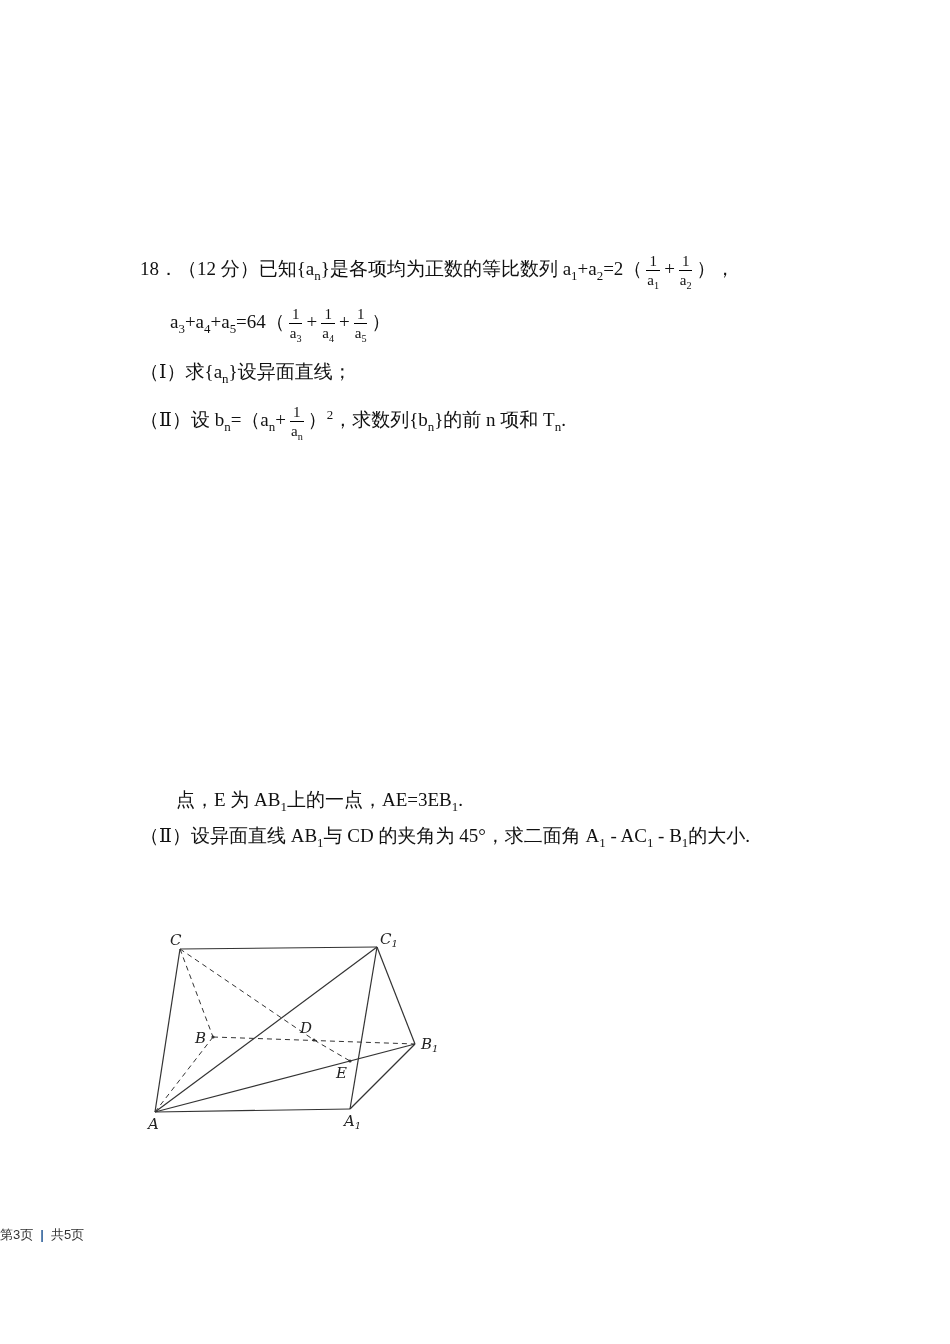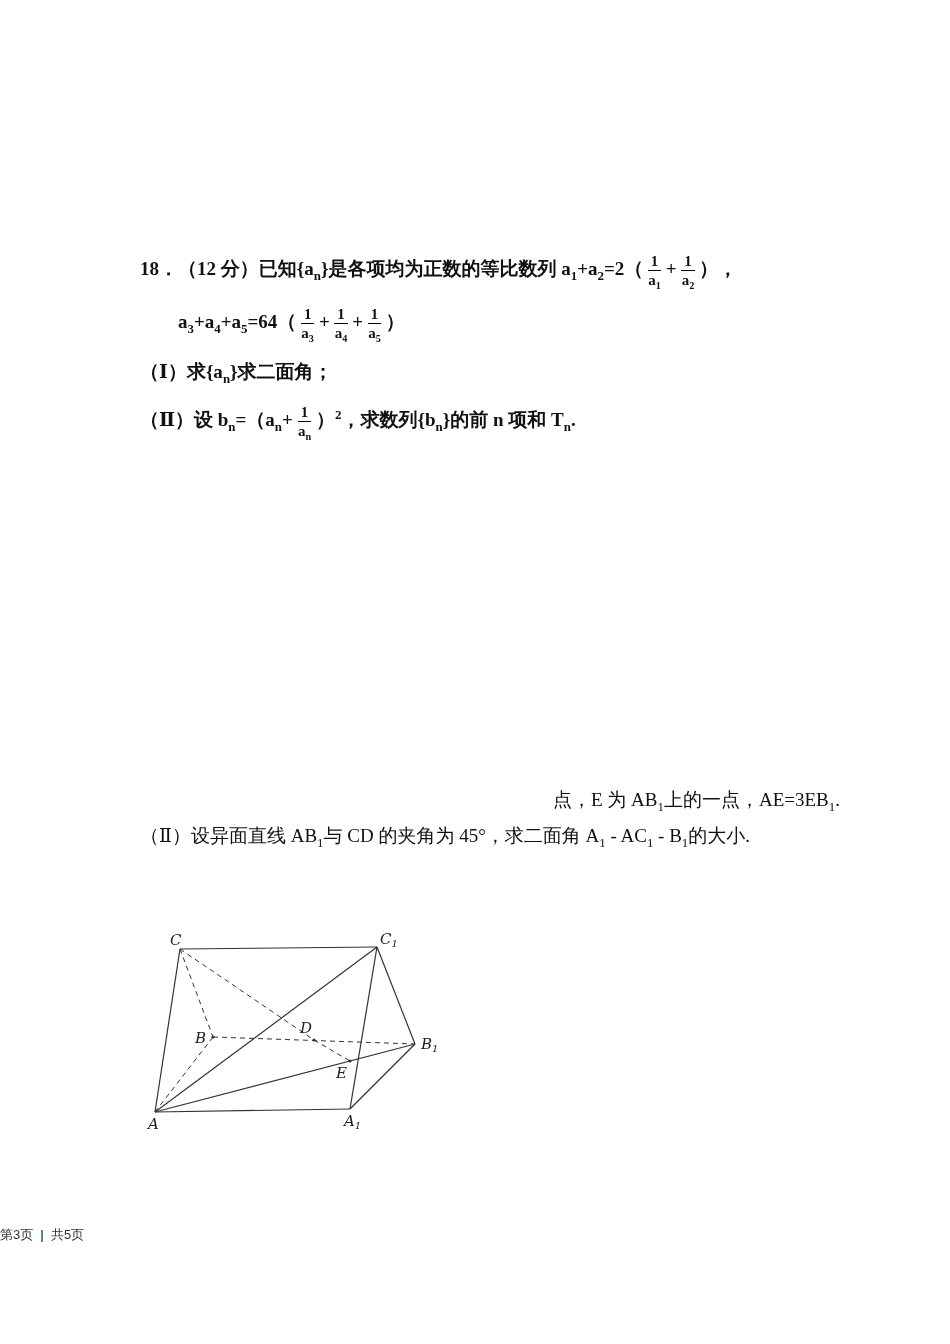--- a/index.html
+++ b/index.html
@@ -8,24 +8,24 @@
     width:950px;height:1344px;
     background:#ffffff;
     font-family:"Liberation Serif","DejaVu Serif",serif;
     color:#111;
     overflow:hidden;
   }
   .problem{position:absolute;left:140px;width:700px;}
   #p18{top:252px;}
   #p19{top:782px;}
   .mline{font-size:19px;line-height:1.5;color:#111;}
-  #p18 .mline{margin-bottom:16px;font-weight:bold;}
-  #p18 .indent{margin-left:38px;}
+  #p18 .mline{margin-bottom:16px;}
+  #p18 .indent{margin-left:30px;}
   #p19 .mline{margin-bottom:0;line-height:1.9;}
-  #p19 .indent{margin-left:36px;text-align:right;}
+  #p19 .indent{margin-left:36px;}
   .frac{
     display:inline-flex;flex-direction:column;align-items:center;
     vertical-align:middle;margin:0 2px;font-size:15px;line-height:1.2;
   }
   .frac .num{border-bottom:1px solid #000;padding:0 3px;}
   .frac .den{padding:0 3px;}
   sub{font-size:68%;line-height:0;}
   sup{font-size:68%;line-height:0;}
   .figure{position:absolute;left:140px;top:932px;width:310px;height:210px;}
   .figure svg{width:100%;height:100%;}
@@ -59,21 +59,21 @@
     <div class="mline indent"><span>a</span><sub>3</sub><span>+a</span><sub>4</sub><span>+a</span><sub>5</sub><span>=64（</span><span class="frac">
           <span class="num">1</span>
           <span class="den">a<sub>3</sub></span>
         </span><span>+</span><span class="frac">
           <span class="num">1</span>
           <span class="den">a<sub>4</sub></span>
         </span><span>+</span><span class="frac">
           <span class="num">1</span>
           <span class="den">a<sub>5</sub></span>
         </span><span>）</span></div>
-    <div class="mline"><span>（Ⅰ）求{a</span><sub>n</sub><span>}求二面角；</span></div>
+    <div class="mline"><span>（Ⅰ）求{a</span><sub>n</sub><span>}设异面直线；</span></div>
     <div class="mline"><span>（Ⅱ）设 b</span><sub>n</sub><span>=（a</span><sub>n</sub><span>+</span><span class="frac">
           <span class="num">1</span>
           <span class="den">a<sub>n</sub></span>
         </span><span>）</span><sup>2</sup><span>，求数列{b</span><sub>n</sub><span>}的前 n 项和 T</span><sub>n</sub><span>.</span></div>
   </div>
 
   <div class="problem" id="p19">
     <div class="mline indent"><span>点，E 为 AB</span><sub>1</sub><span>上的一点，AE=3EB</span><sub>1</sub><span>.</span></div>
     <div class="mline"><span>（Ⅱ）设异面直线 AB</span><sub>1</sub><span>与 CD 的夹角为 45°，求二面角 A</span><sub>1</sub><span> - AC</span><sub>1</sub><span> - B</span><sub>1</sub><span>的大小.</span></div>
   </div>

